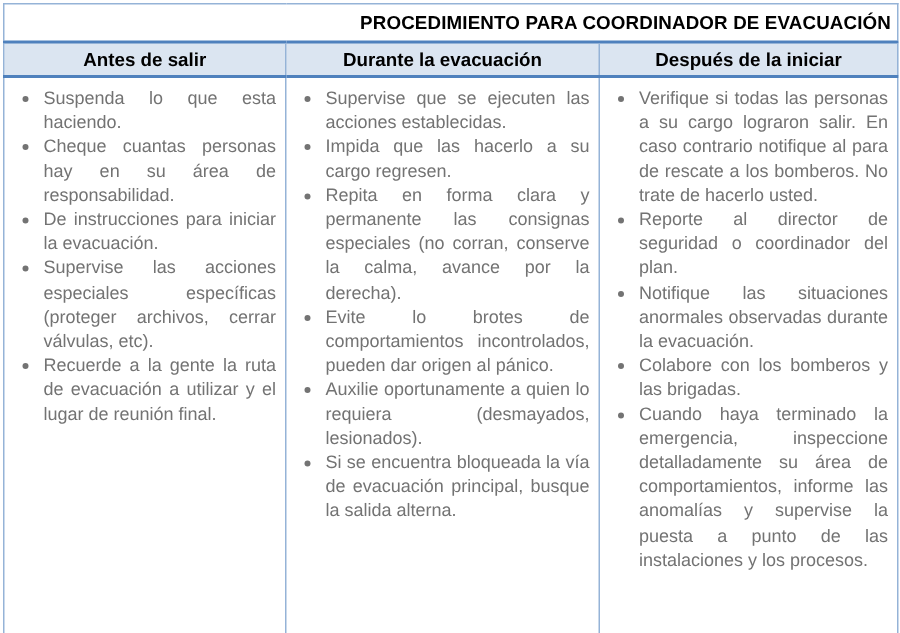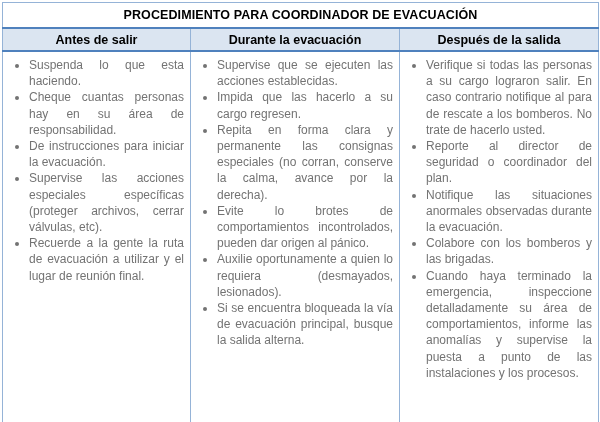--- a/index.html
+++ b/index.html
@@ -27,21 +27,21 @@
 
   td, th {
     border: 1px solid #95b3d7;
   }
   th.title-cell {
     height: 20px;
     background: #ffffff;
     color: #000000;
     font-size: 12.5px;
     font-weight: bold;
-    text-align: center;
+    text-align: right;
     vertical-align: middle;
     padding: 2px 4px;
     letter-spacing: 0.1px;
   }
   tr.colhead th {
     height: 17px;
     background: #dbe5f1;
     color: #000000;
     font-size: 12.5px;
     font-weight: bold;
@@ -84,21 +84,21 @@
         <col class="c2">
         <col class="c3">
     </colgroup>
     <thead>
       <tr>
         <th class="title-cell" colspan="3">PROCEDIMIENTO PARA COORDINADOR DE EVACUACIÓN</th>
       </tr>
       <tr class="colhead">
         <th>Antes de salir</th>
         <th>Durante la evacuación</th>
-        <th>Después de la salida</th>
+        <th>Después de la iniciar</th>
       </tr>
     </thead>
     <tbody>
       <tr class="bodyrow">
         <td>
           <ul class="bullets">
             <li>Suspenda lo que esta haciendo.</li>
             <li>Cheque cuantas personas hay en su área de responsabilidad.</li>
             <li>De instrucciones para iniciar la evacuación.</li>
             <li>Supervise las acciones especiales específicas (proteger archivos, cerrar válvulas, etc).</li>

